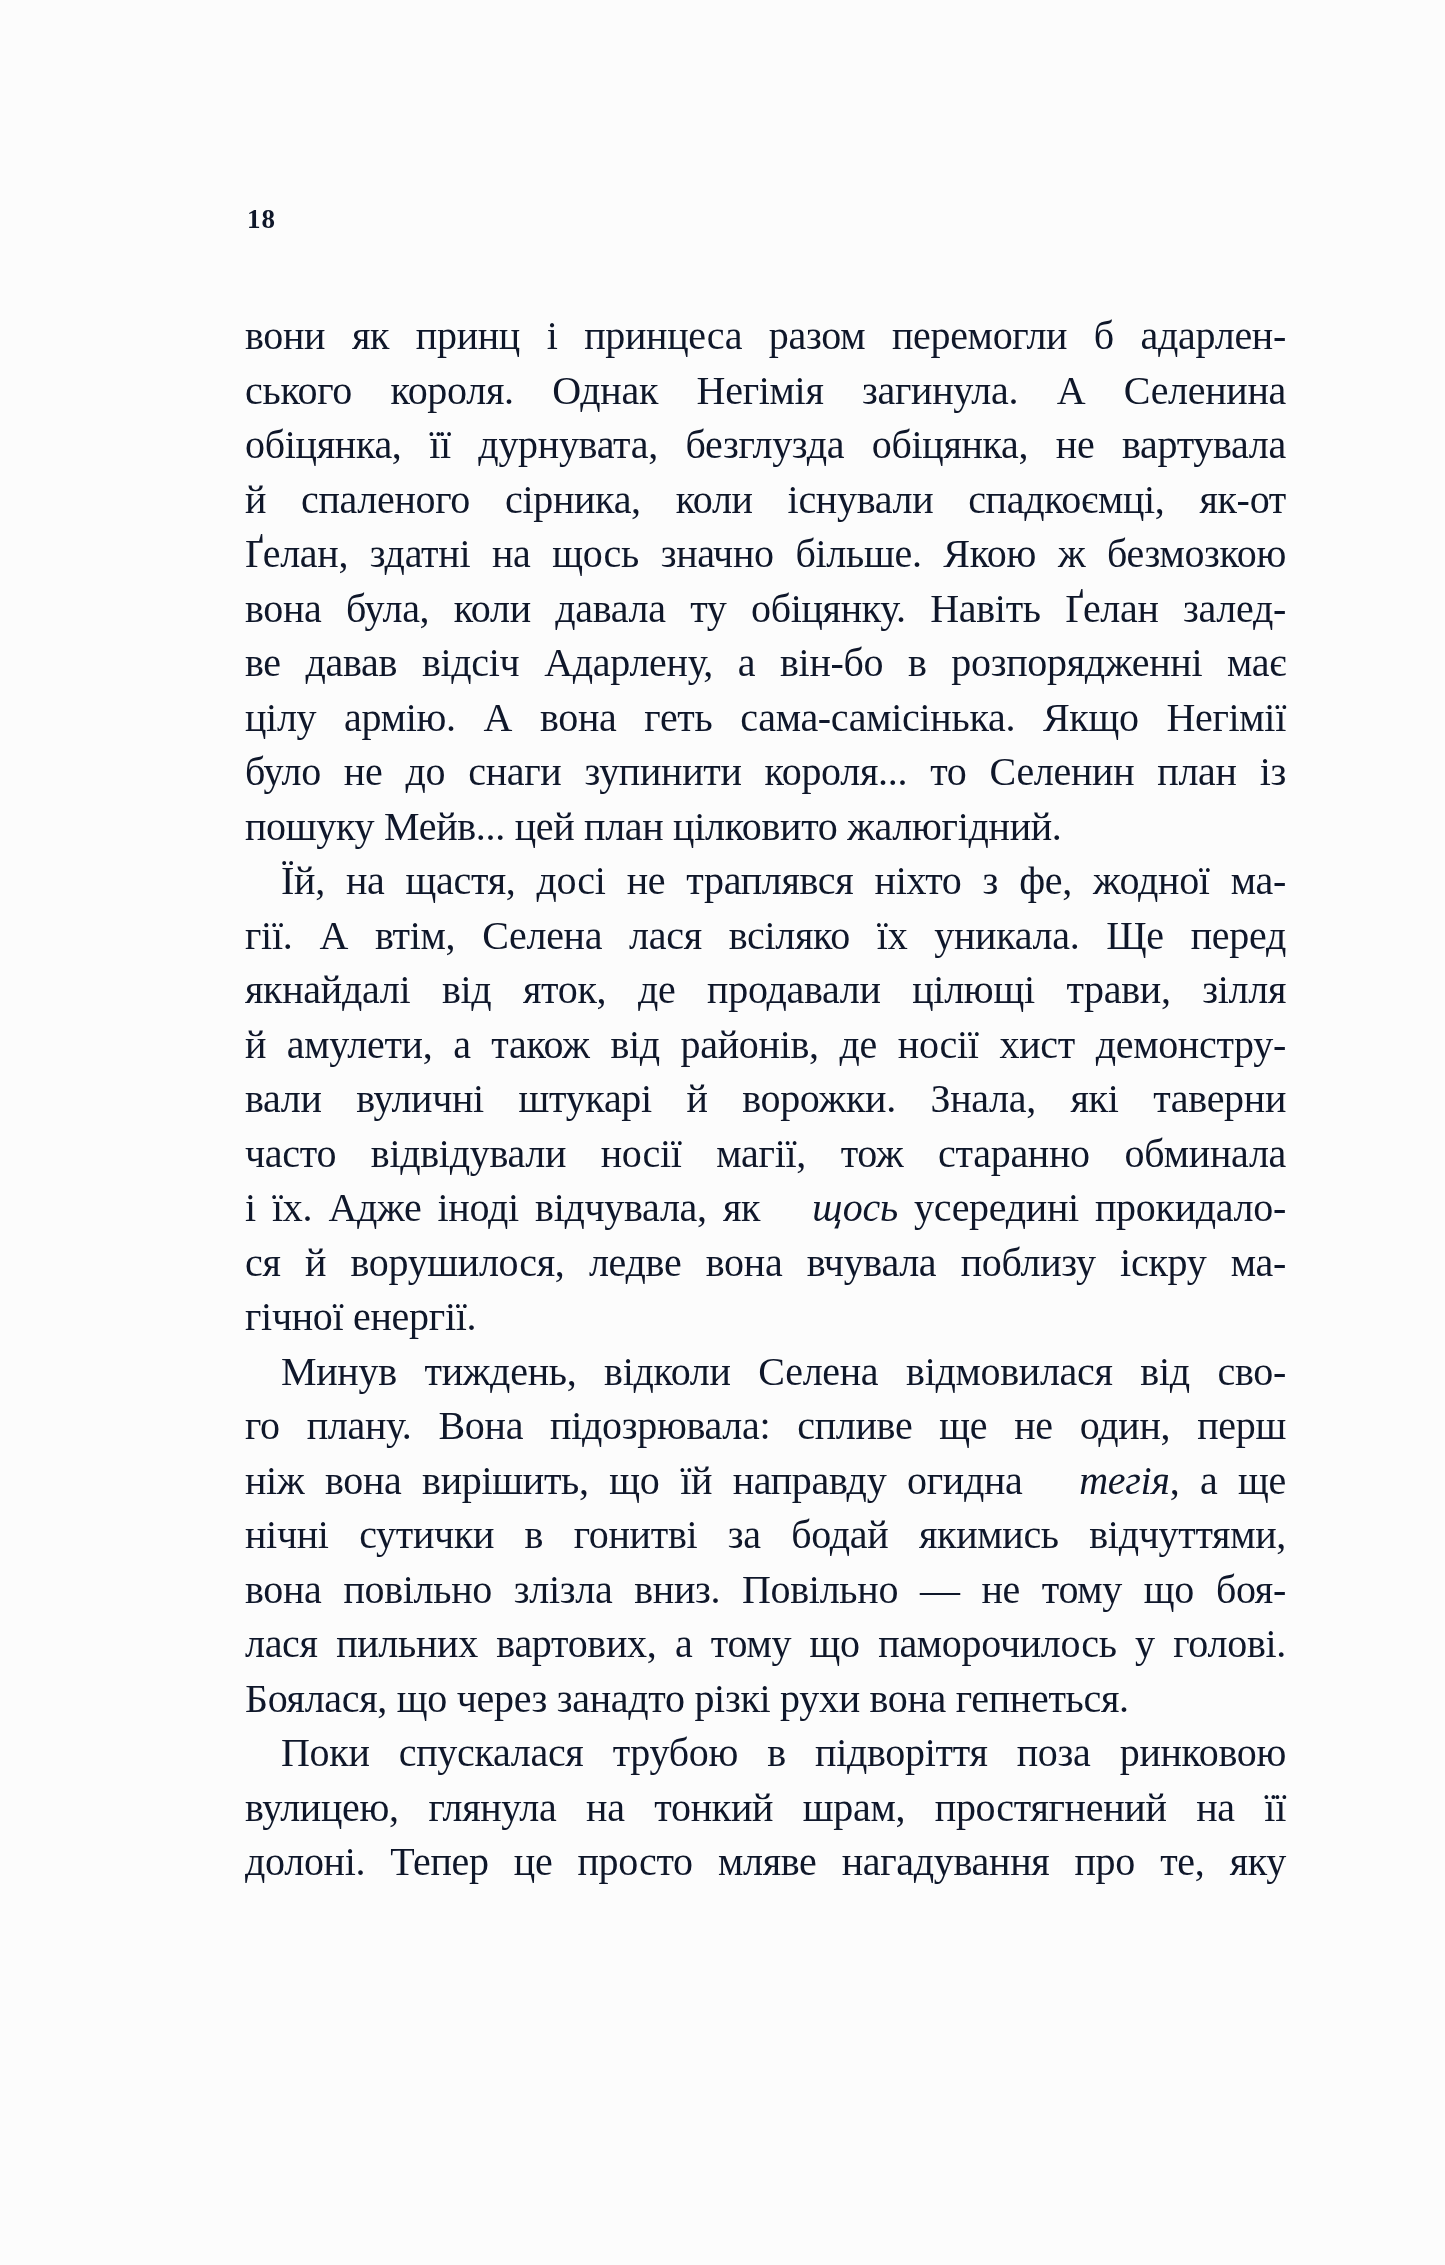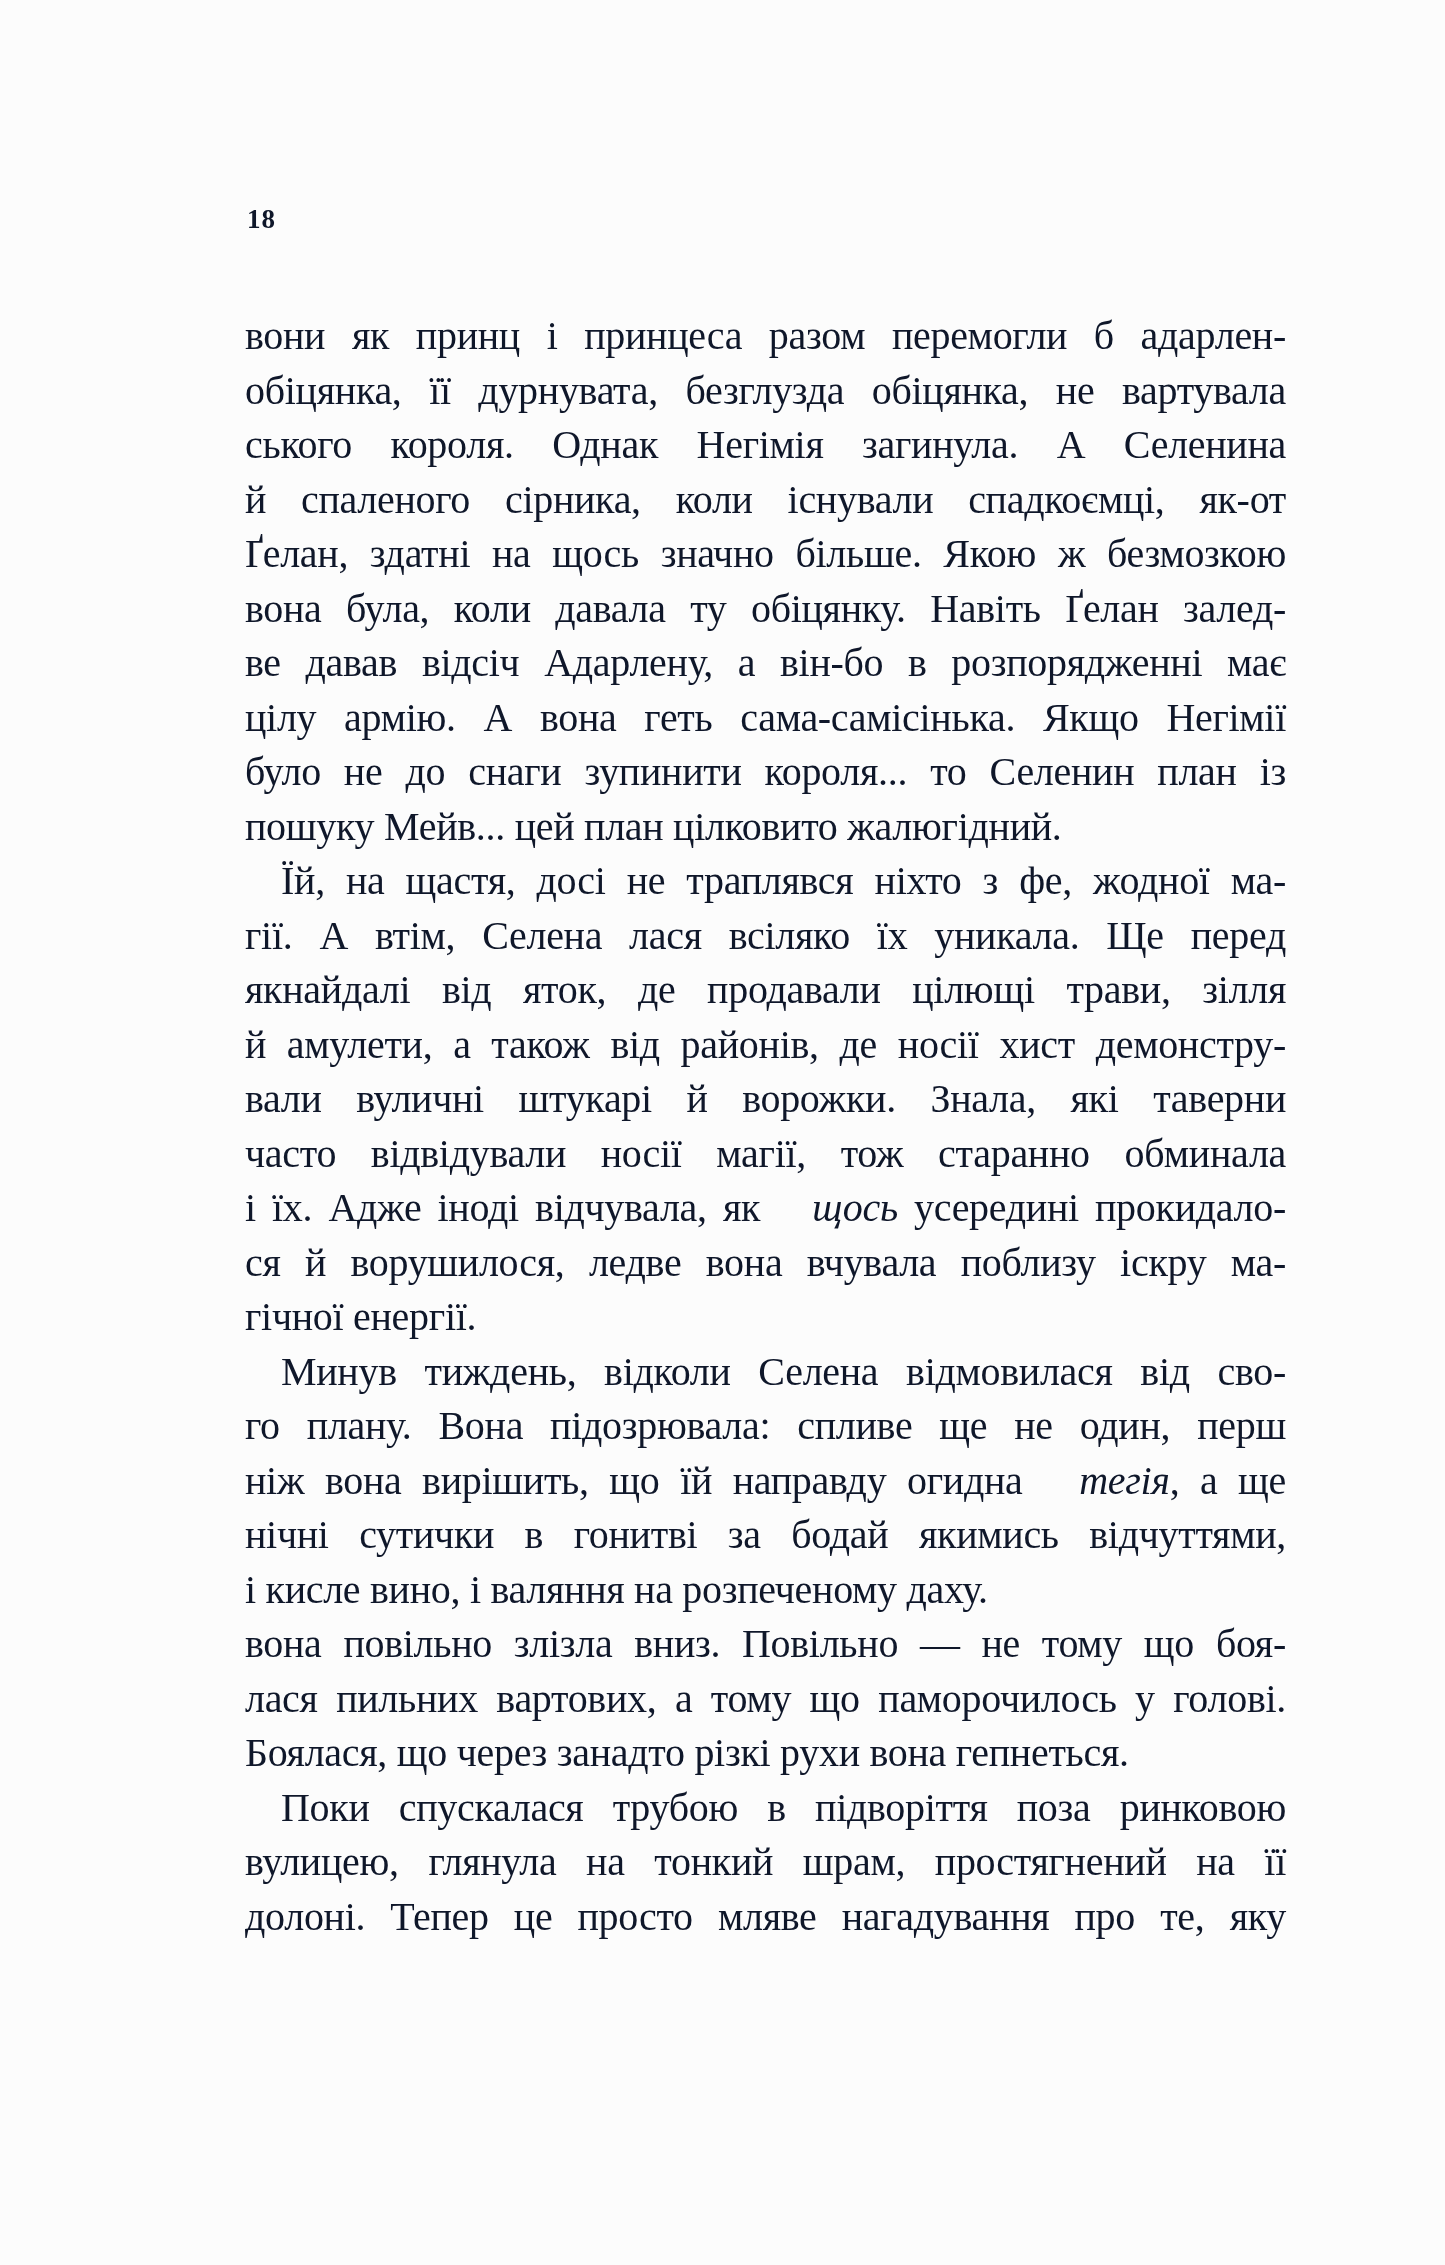--- a/index.html
+++ b/index.html
@@ -52,43 +52,42 @@
     margin-left: 36px;
   }
 </style>
 </head>
 <body>
 
 <div class="page">
   <div class="page-number">18</div>
   <div class="text-block">
       <div class="line"><span>вони як принц і принцеса разом перемогли б адарлен-</span></div>
+      <div class="line"><span>ського короля. Однак Негімія загинула. А Селенина</span></div>
       <div class="line"><span>обіцянка, її дурнувата, безглузда обіцянка, не вартувала</span></div>
-      <div class="line"><span>ського короля. Однак Негімія загинула. А Селенина</span></div>
       <div class="line"><span>й спаленого сірника, коли існували спадкоємці, як-от</span></div>
       <div class="line"><span>Ґелан, здатні на щось значно більше. Якою ж безмозкою</span></div>
       <div class="line"><span>вона була, коли давала ту обіцянку. Навіть Ґелан залед-</span></div>
       <div class="line"><span>ве давав відсіч Адарлену, а він-бо в розпорядженні має</span></div>
       <div class="line"><span>цілу армію. А вона геть сама-самісінька. Якщо Негімії</span></div>
       <div class="line"><span>було не до снаги зупинити короля... то Селенин план із</span></div>
       <div class="line last"><span>пошуку Мейв... цей план цілковито жалюгідний.</span></div>
       <div class="line indent"><span>Їй, на щастя, досі не траплявся ніхто з фе, жодної ма-</span></div>
       <div class="line"><span>гії. А втім, Селена лася всіляко їх уникала. Ще перед</span></div>
       <div class="line"><span>якнайдалі від яток, де продавали цілющі трави, зілля</span></div>
       <div class="line"><span>й амулети, а також від районів, де носії хист демонстру-</span></div>
       <div class="line"><span>вали вуличні штукарі й ворожки. Знала, які таверни</span></div>
       <div class="line"><span>часто відвідували носії магії, тож старанно обминала</span></div>
       <div class="line"><span>і їх. Адже іноді відчувала, як </span><span class="it">щось</span><span> усередині прокидало-</span></div>
       <div class="line"><span>ся й ворушилося, ледве вона вчувала поблизу іскру ма-</span></div>
       <div class="line last"><span>гічної енергії.</span></div>
       <div class="line indent"><span>Минув тиждень, відколи Селена відмовилася від сво-</span></div>
       <div class="line"><span>го плану. Вона підозрювала: спливе ще не один, перш</span></div>
       <div class="line"><span>ніж вона вирішить, що їй направду огидна </span><span class="it">тегія</span><span>, а ще</span></div>
       <div class="line"><span>нічні сутички в гонитві за бодай якимись відчуттями,</span></div>
-      <div class="line last"><span>і кисле вино, і валяння на розпеченому даху.</span></div>
       <div class="line"><span>вона повільно злізла вниз. Повільно — не тому що боя-</span></div>
       <div class="line"><span>лася пильних вартових, а тому що паморочилось у голові.</span></div>
       <div class="line last"><span>Боялася, що через занадто різкі рухи вона гепнеться.</span></div>
       <div class="line indent"><span>Поки спускалася трубою в підворіття поза ринковою</span></div>
       <div class="line"><span>вулицею, глянула на тонкий шрам, простягнений на її</span></div>
       <div class="line"><span>долоні. Тепер це просто мляве нагадування про те, яку</span></div>
     </div>
 </div>
 
 </body></html>

